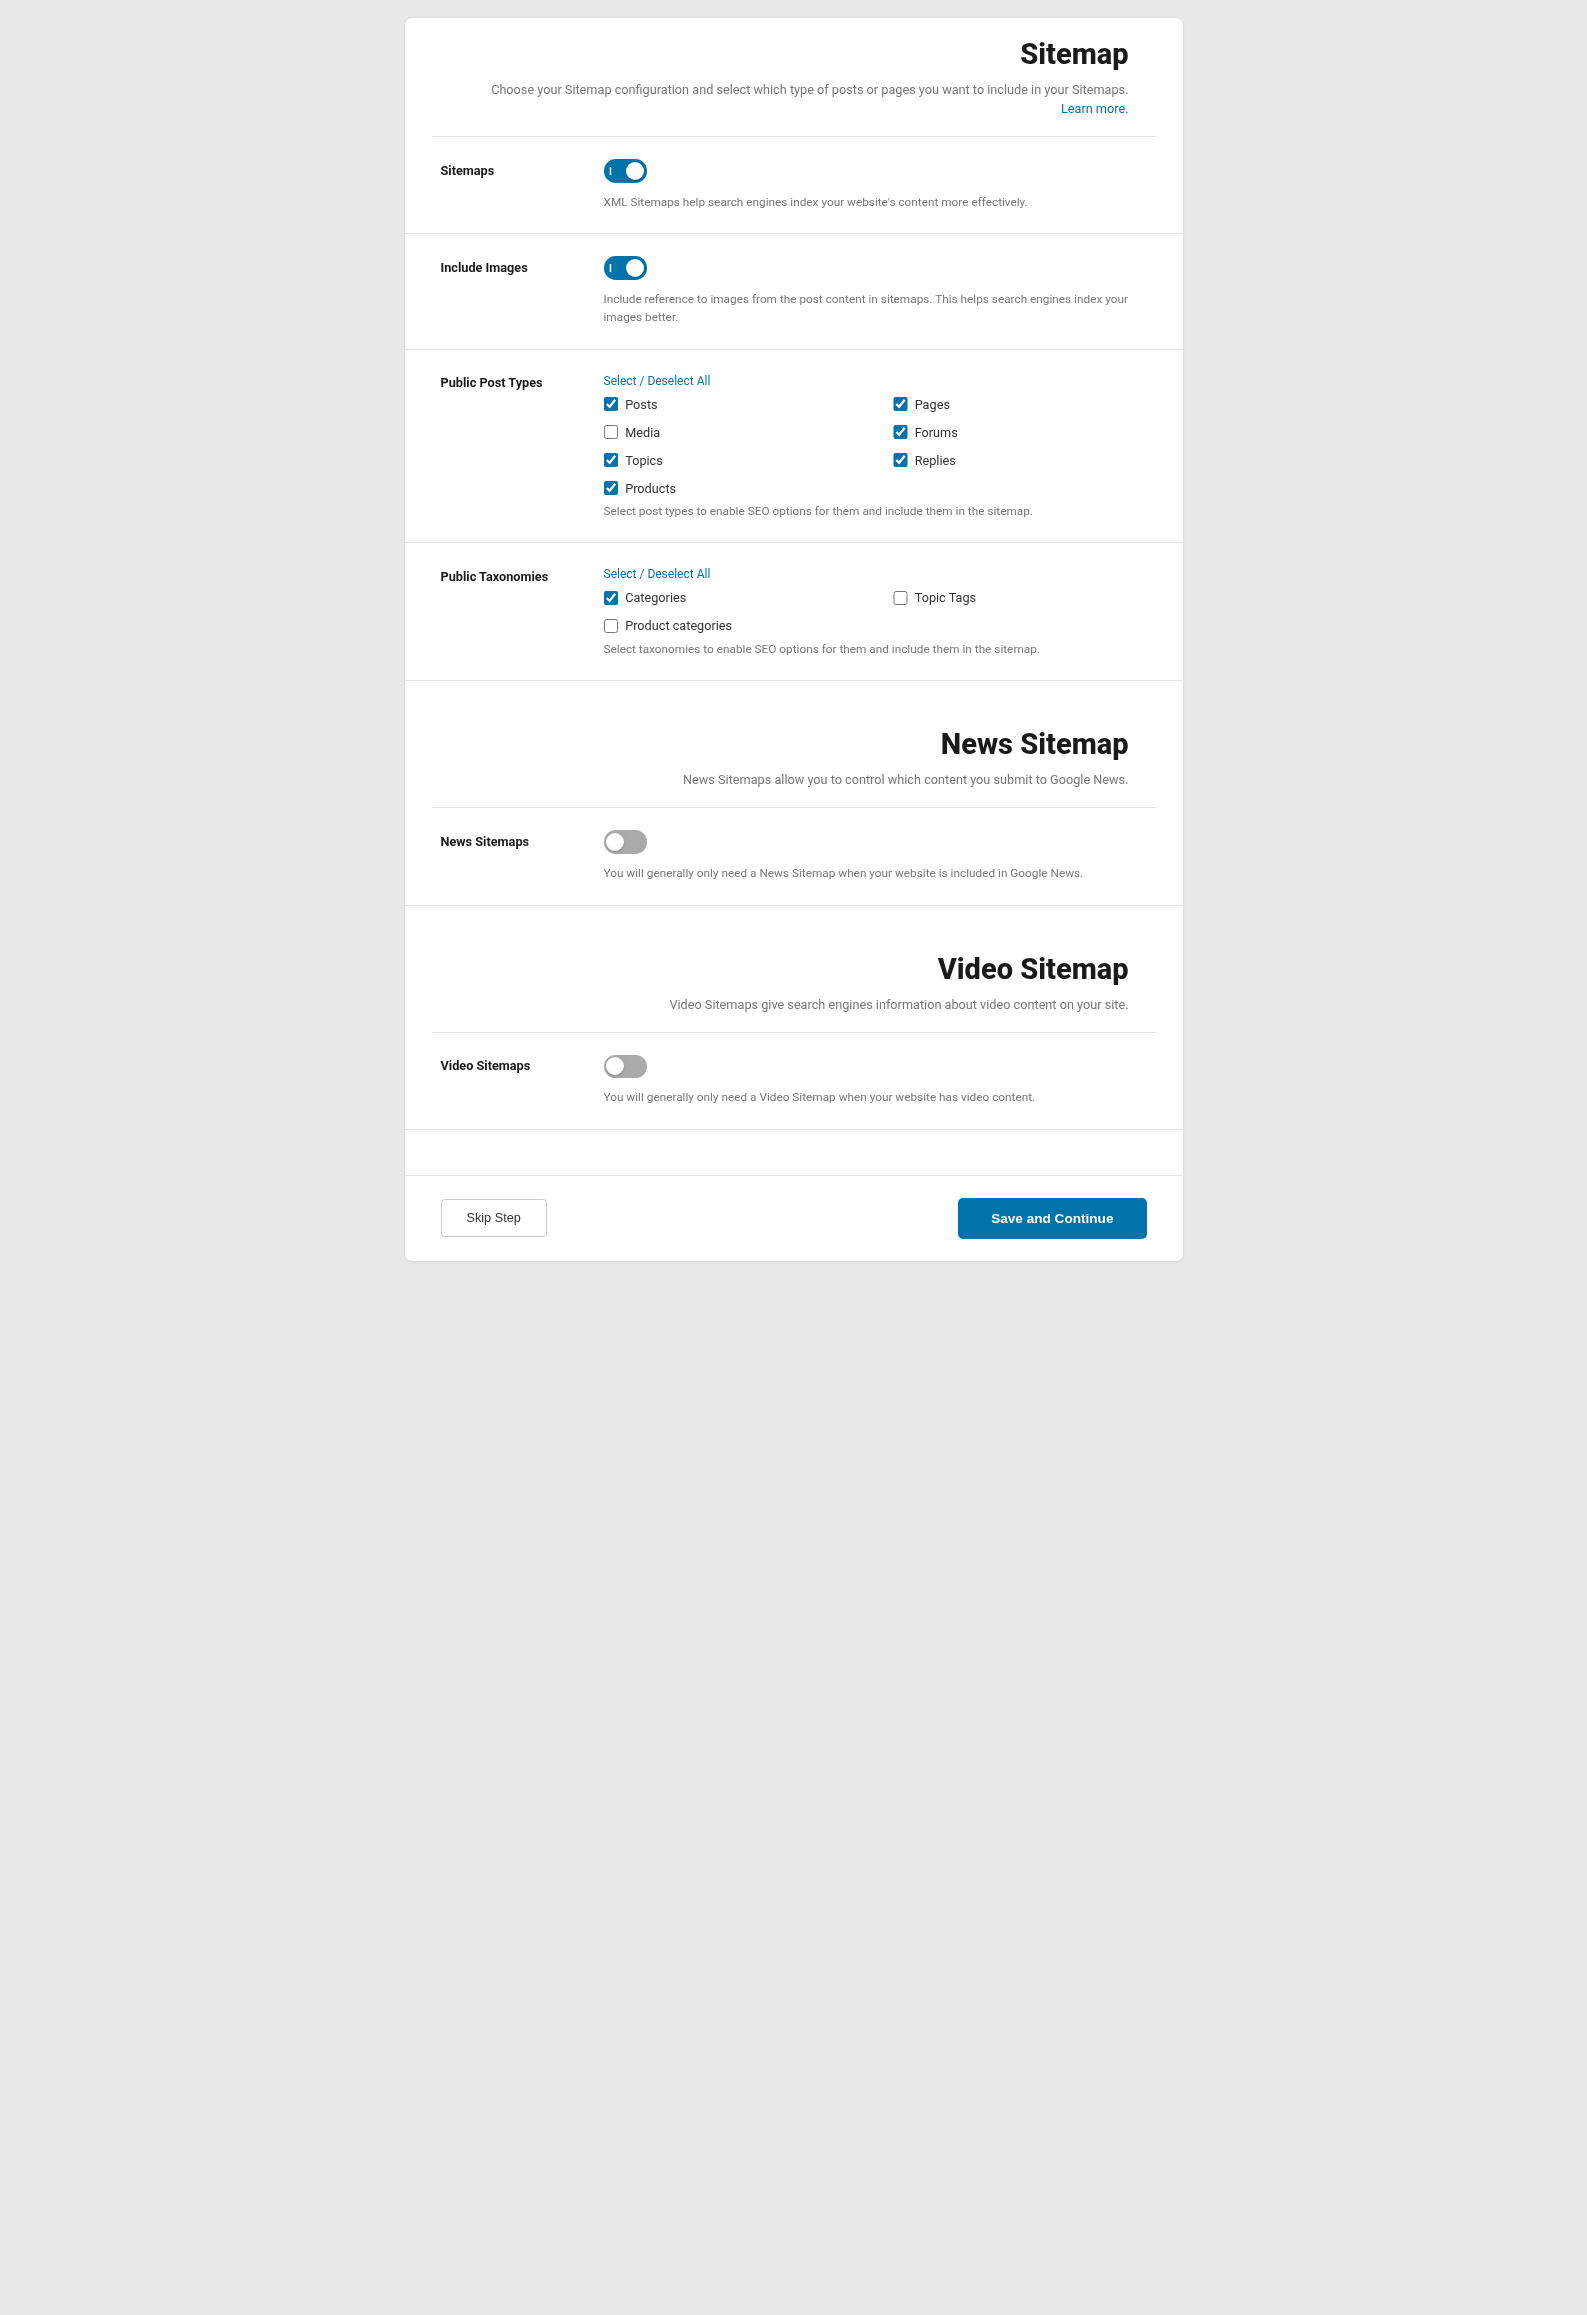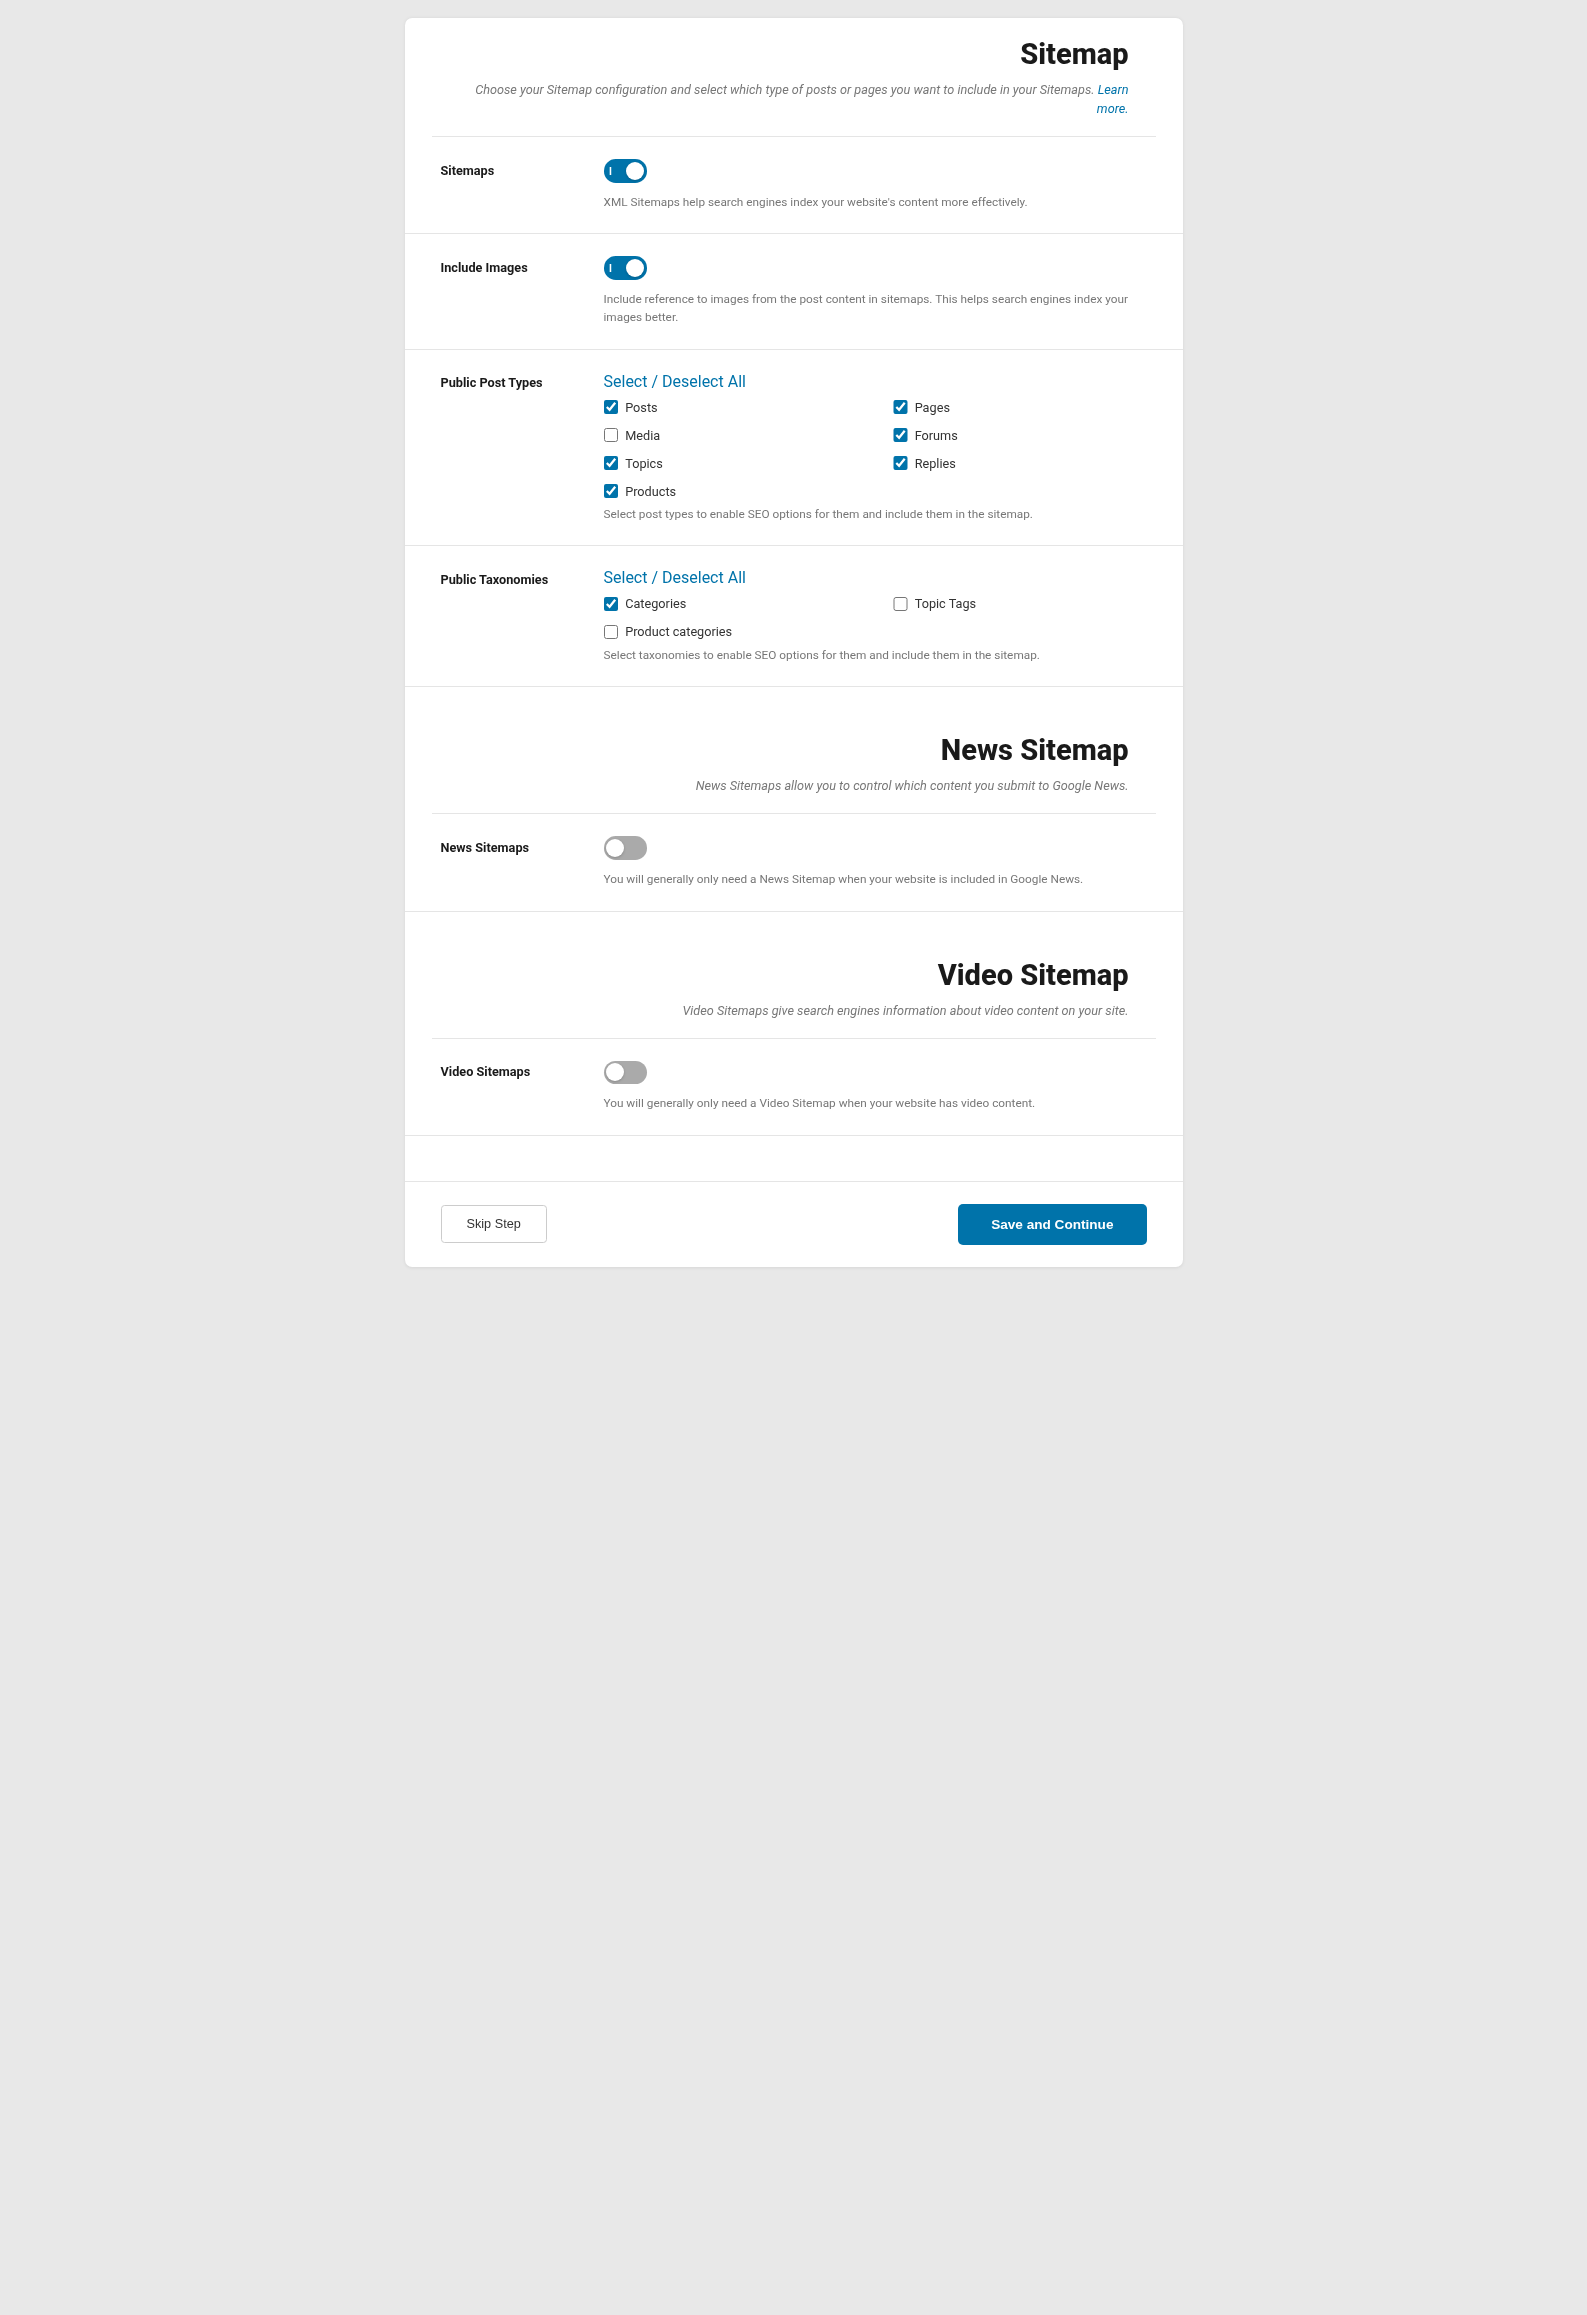--- a/index.html
+++ b/index.html
@@ -28,21 +28,20 @@
     .section-header h1 {
       font-size: 29px;
       font-weight: 800;
       color: #1a1a1a;
       margin-bottom: 9px;
     }
     .section-header p {
       color: #777;
       font-size: 12.7px;
       line-height: 1.5;
-      font-style: italic;
     }
     .section-header a {
       color: #0073aa;
       text-decoration: none;
     }
     .divider {
       border: none;
       border-top: 0.9px solid #e5e5e5;
       margin: 0 27px;
     }
@@ -112,21 +111,21 @@
       top: 50%;
       transform: translateY(-50%);
       color: #fff;
       font-size: 10px;
       font-weight: bold;
     }
 
     
     .select-all-link {
       color: #0073aa;
-      font-size: 16px;
+      font-size: 12px;
       cursor: pointer;
       text-decoration: none;
       display: inline-block;
       margin-bottom: 9px;
     }
     .checkbox-grid {
       display: grid;
       grid-template-columns: 1fr 1fr;
       gap: 13px 36px;
       margin-bottom: 3.6px;

